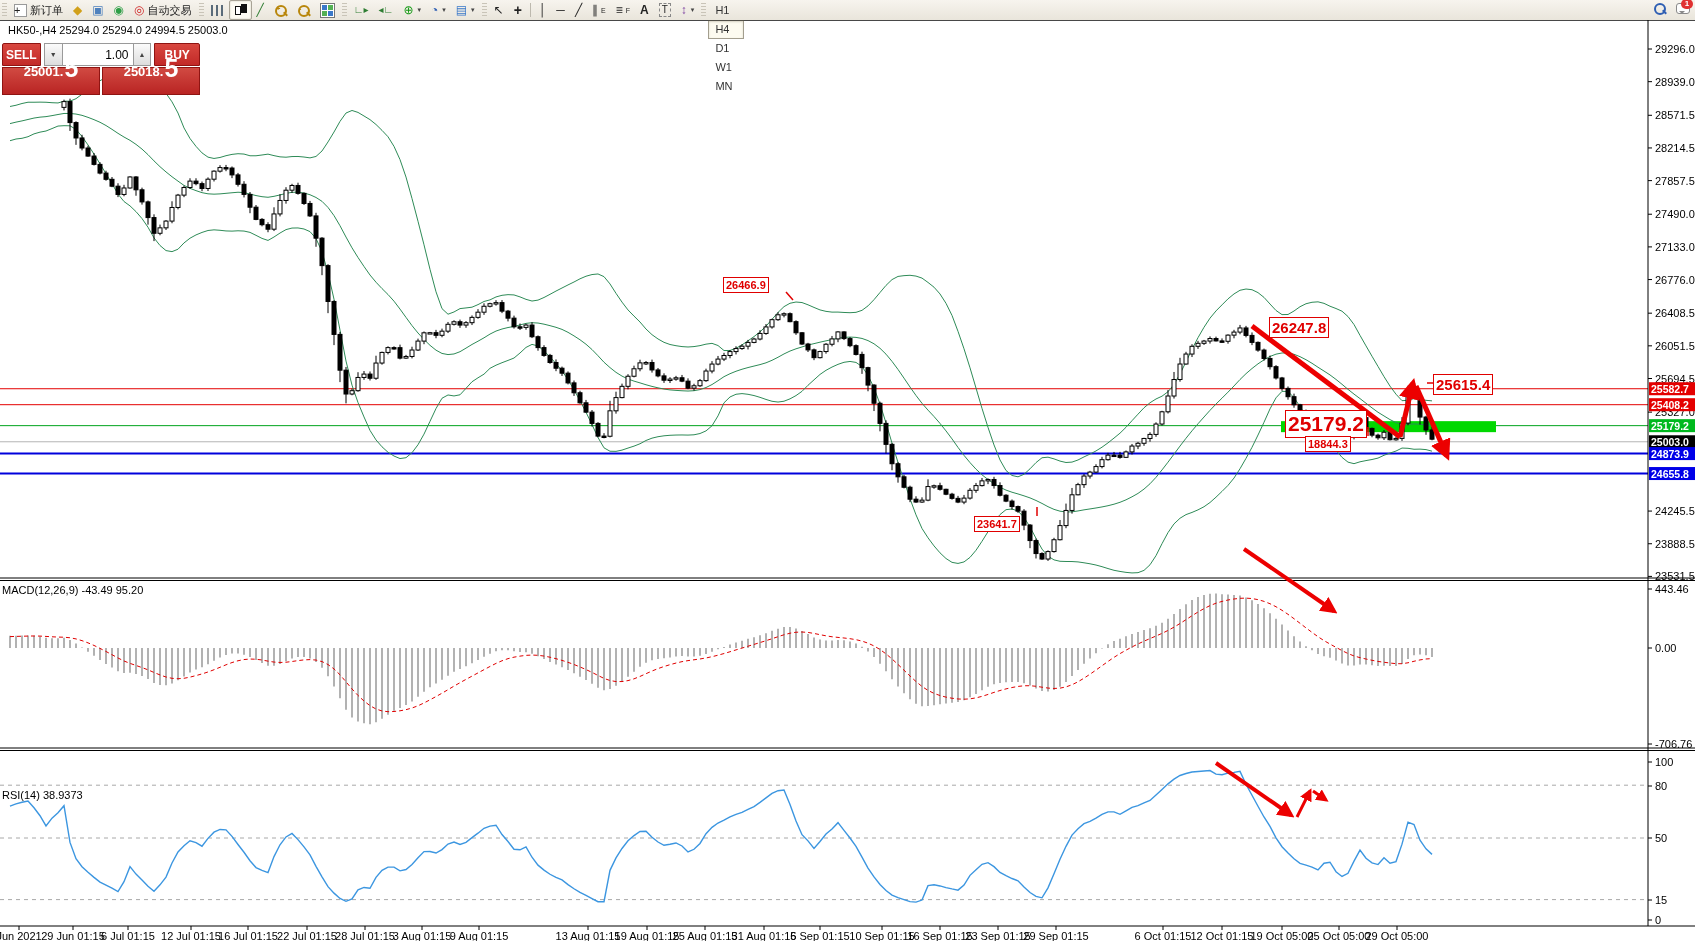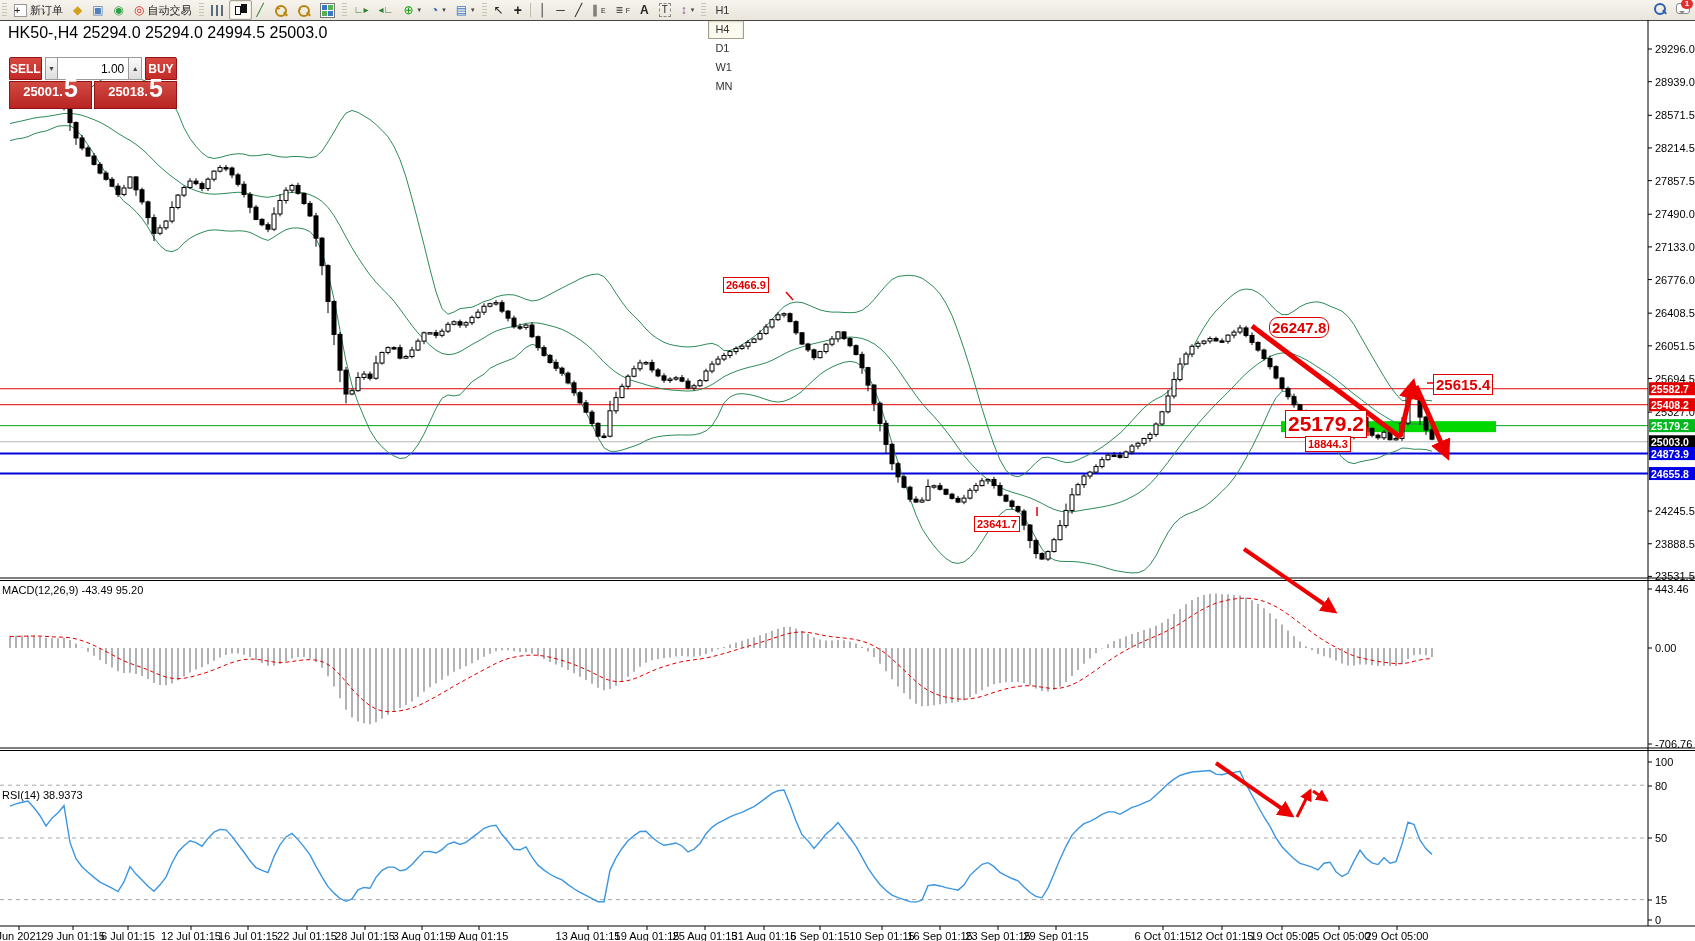--- a/index.html
+++ b/index.html
@@ -26,35 +26,35 @@
   .tile-ico{background:#fff;border:1px solid #777;}
   .tile-ico b{position:absolute;width:5px;height:5px;}
   .bubble{position:absolute;left:0;top:1px;width:12px;height:9px;border:1.5px solid #8a8a8a;border-radius:3px;background:#fdfdfd;}
   .bubble:after{content:"";position:absolute;left:2px;bottom:-4px;border:3px solid transparent;border-top-color:#8a8a8a;}
   .badge{position:absolute;right:-4px;top:-3px;min-width:10px;height:10px;border-radius:6px;background:#e03131;color:#fff;
     font-size:8px;font-weight:bold;text-align:center;line-height:10px;padding:0 1px;}
   .tf{padding:1px 6px;height:15px;line-height:15px;border:1px solid transparent;color:#333;}
   .tf.active{background:#fdfbf0;border:1px solid #a39e8e;box-shadow:inset 0 1px 2px #d6d1c2;}
   #tb-right{position:absolute;right:6px;top:2px;display:flex;gap:10px;align-items:center;}
   
-  .charttitle{position:absolute;left:8px;top:24px;font-size:16px;color:#000;z-index:5;}
+  .charttitle{position:absolute;left:8px;top:24px;font-size:11px;color:#000;z-index:5;}
   .indlabel{position:absolute;font-size:11px;color:#000;z-index:5;}
   
-  #trade{position:absolute;left:9px;top:43px;width:168px;z-index:8;font-family:"Liberation Sans",sans-serif;margin-top:14px;}
+  #trade{position:absolute;left:2px;top:43px;width:198px;z-index:8;font-family:"Liberation Sans",sans-serif;}
   #trade .row1{display:flex;height:23px;}
   .tr-btn{background:linear-gradient(#d8473f,#c22a28);color:#fff;font-size:12px;font-weight:bold;border:1px solid #8f1412;
     display:flex;align-items:center;justify-content:center;}
   #sell-btn{width:37px;border-radius:2px 0 0 0;}
   #buy-btn{width:44px;border-radius:0 2px 0 0;}
   .spin{width:17px;background:linear-gradient(#fbfbfb,#dddddd);border:1px solid #9a9a9a;color:#444;font-size:7px;
     display:flex;align-items:center;justify-content:center;}
   #vol{width:62px;border:1px solid #9a9a9a;border-left:0;border-right:0;text-align:right;font-size:12px;padding:0 4px;outline:none;}
   #trade .row2{display:flex;gap:2px;margin-top:1px;height:28px;}
   .px-pane{flex:1;background:linear-gradient(#d14a42,#b92423);border:1px solid #8f1412;color:#fff;display:flex;
-    align-items:flex-end;justify-content:center;padding-bottom:9px;}
+    align-items:flex-end;justify-content:center;padding-bottom:15px;}
   .px-main{font-size:13px;font-weight:bold;line-height:15px;}
   .px-big{font-size:25px;font-weight:bold;line-height:22px;margin-left:1px;}
   
   .anno{position:absolute;background:#fff;border:1px solid #e00000;color:#e00000;font-weight:bold;z-index:6;
     padding:0 2px;display:flex;align-items:center;justify-content:center;}
   .anno.sm{font-size:11px;height:14px;}
   .anno.md{font-size:15px;height:19px;}
   .anno.bg{font-size:21px;height:26px;}
   svg text{font-family:"Liberation Sans",sans-serif;}
 </style>
@@ -1077,18 +1077,18 @@
         <span class="px-big">5</span>
       </div>
       <div class="px-pane">
         <span class="px-main">25018.</span>
         <span class="px-big">5</span>
       </div>
     </div>
   </div>
 
   <div class="anno sm" style="left:723px;top:277px;">26466.9</div>
-  <div class="anno md" style="left:1269px;top:317px;border-radius:9px;">26247.8</div>
+  <div class="anno md" style="left:1269px;top:317px;">26247.8</div>
   <div class="anno md" style="left:1433px;top:374px;">25615.4</div>
   <div class="anno bg" style="left:1285px;top:410px;">25179.2</div>
   <div class="anno sm" style="left:1305px;top:436px;">18844.3</div>
   <div class="anno sm" style="left:974px;top:516px;">23641.7</div>
 </div>
 
 </body></html>

